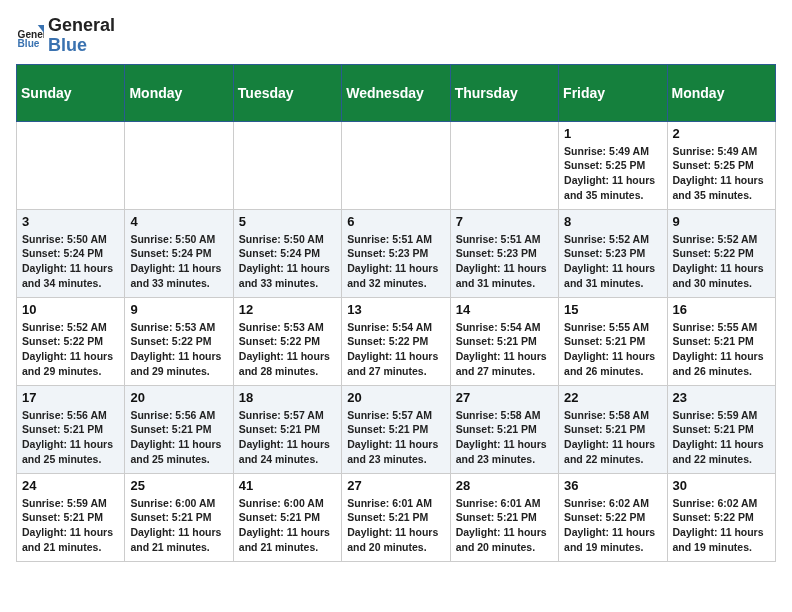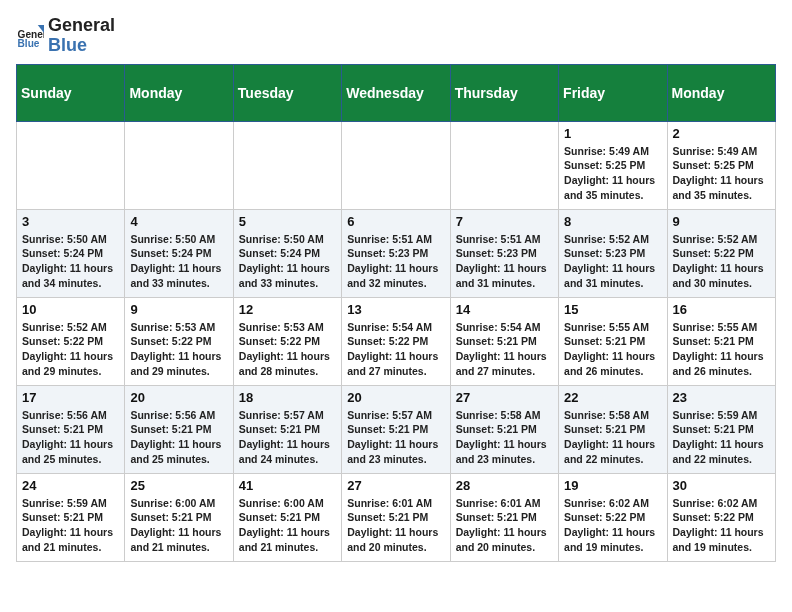--- a/index.html
+++ b/index.html
@@ -294,21 +294,21 @@
 Sunset: 5:21 PM
 Daylight: 11 hours and 20 minutes.</div>
         </td>
         <td>
           <div class="day-num">28</div>
           <div class="day-info" style="white-space: pre-line;">Sunrise: 6:01 AM
 Sunset: 5:21 PM
 Daylight: 11 hours and 20 minutes.</div>
         </td>
         <td>
-          <div class="day-num">19</div>
+          <div class="day-num">36</div>
           <div class="day-info" style="white-space: pre-line;">Sunrise: 6:02 AM
 Sunset: 5:22 PM
 Daylight: 11 hours and 19 minutes.</div>
         </td>
         <td>
           <div class="day-num">30</div>
           <div class="day-info" style="white-space: pre-line;">Sunrise: 6:02 AM
 Sunset: 5:22 PM
 Daylight: 11 hours and 19 minutes.</div>
         </td>

